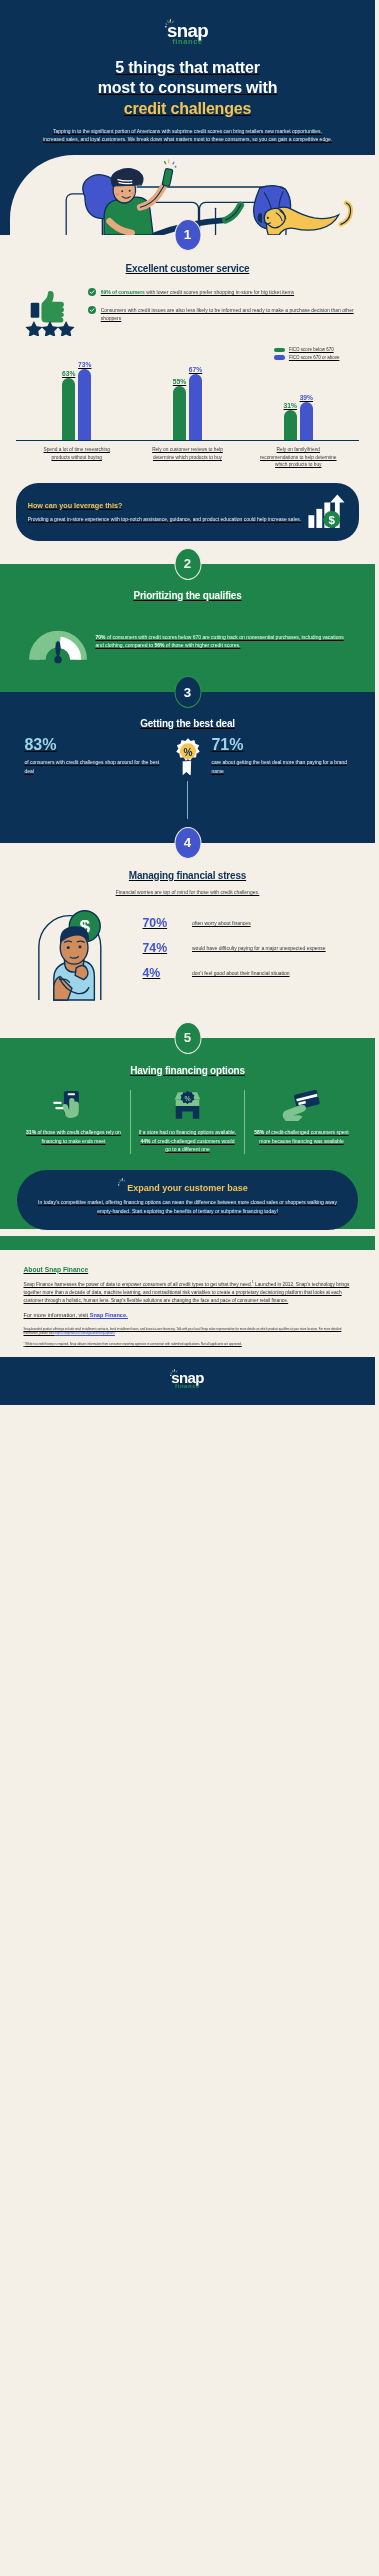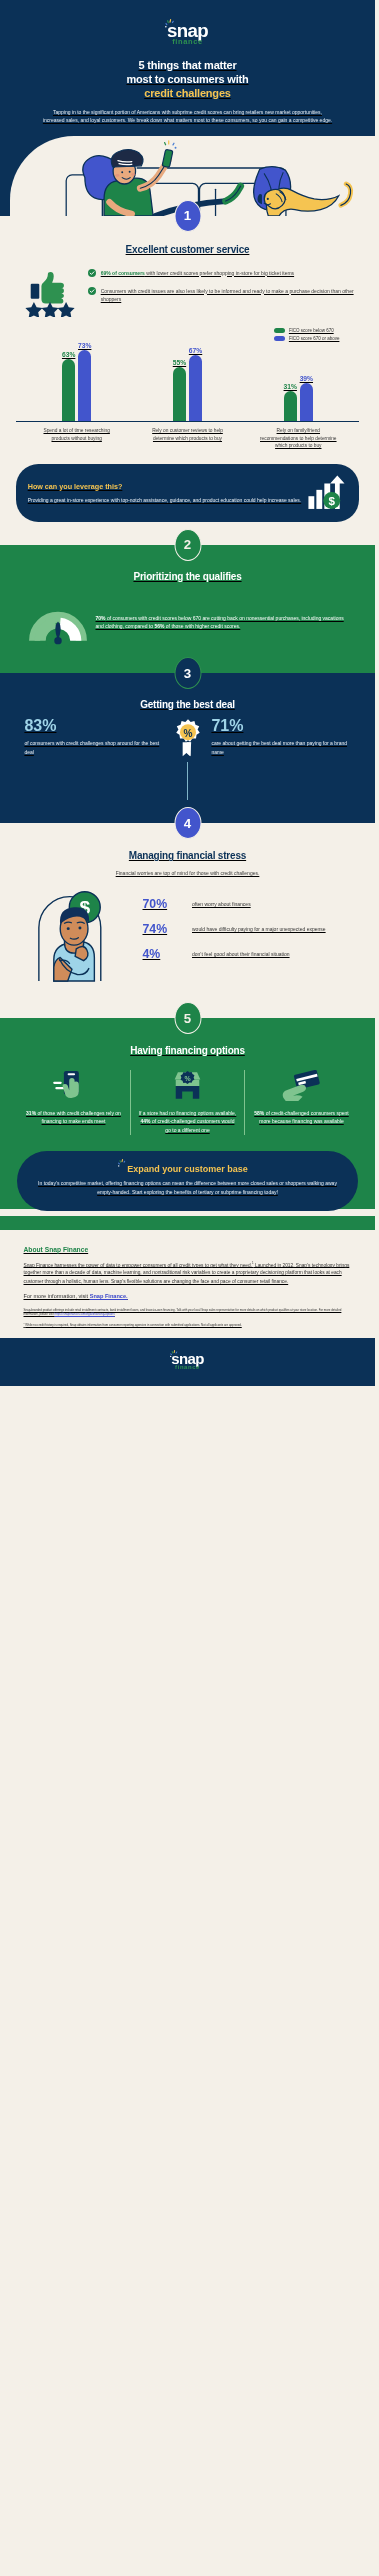--- a/index.html
+++ b/index.html
@@ -20,21 +20,21 @@
     font-size: 18.7px; font-weight: bold; color: #ffffff;
     letter-spacing: -0.6px; line-height: .9; font-family: "Liberation Sans", sans-serif;
   }
   .logo-fin {
     font-size: 7.5px; font-weight: bold; color: #2e9150;
     letter-spacing: 0.6px; margin-top: -2.1px;
   }
   .spark { position: absolute; left: -2.1px; top: -3.2px; width: 11.7px; height: 9.6px; }
 
   .hero-title {
-    text-align: center; color: #fff; font-size: 11px; font-weight: bold;
+    text-align: center; color: #fff; font-size: 16px; font-weight: bold;
     line-height: 1.28; padding: 0 20px; letter-spacing: -0.2px;
   }
   .hero-title .hl { color: #f5c451; }
   .hero-sub {
     text-align: center; color: #e8eef4; font-size: 5px; line-height: 1.72;
     padding: 7.5px 42px 0;
   }
 
   
   .illus-panel {

